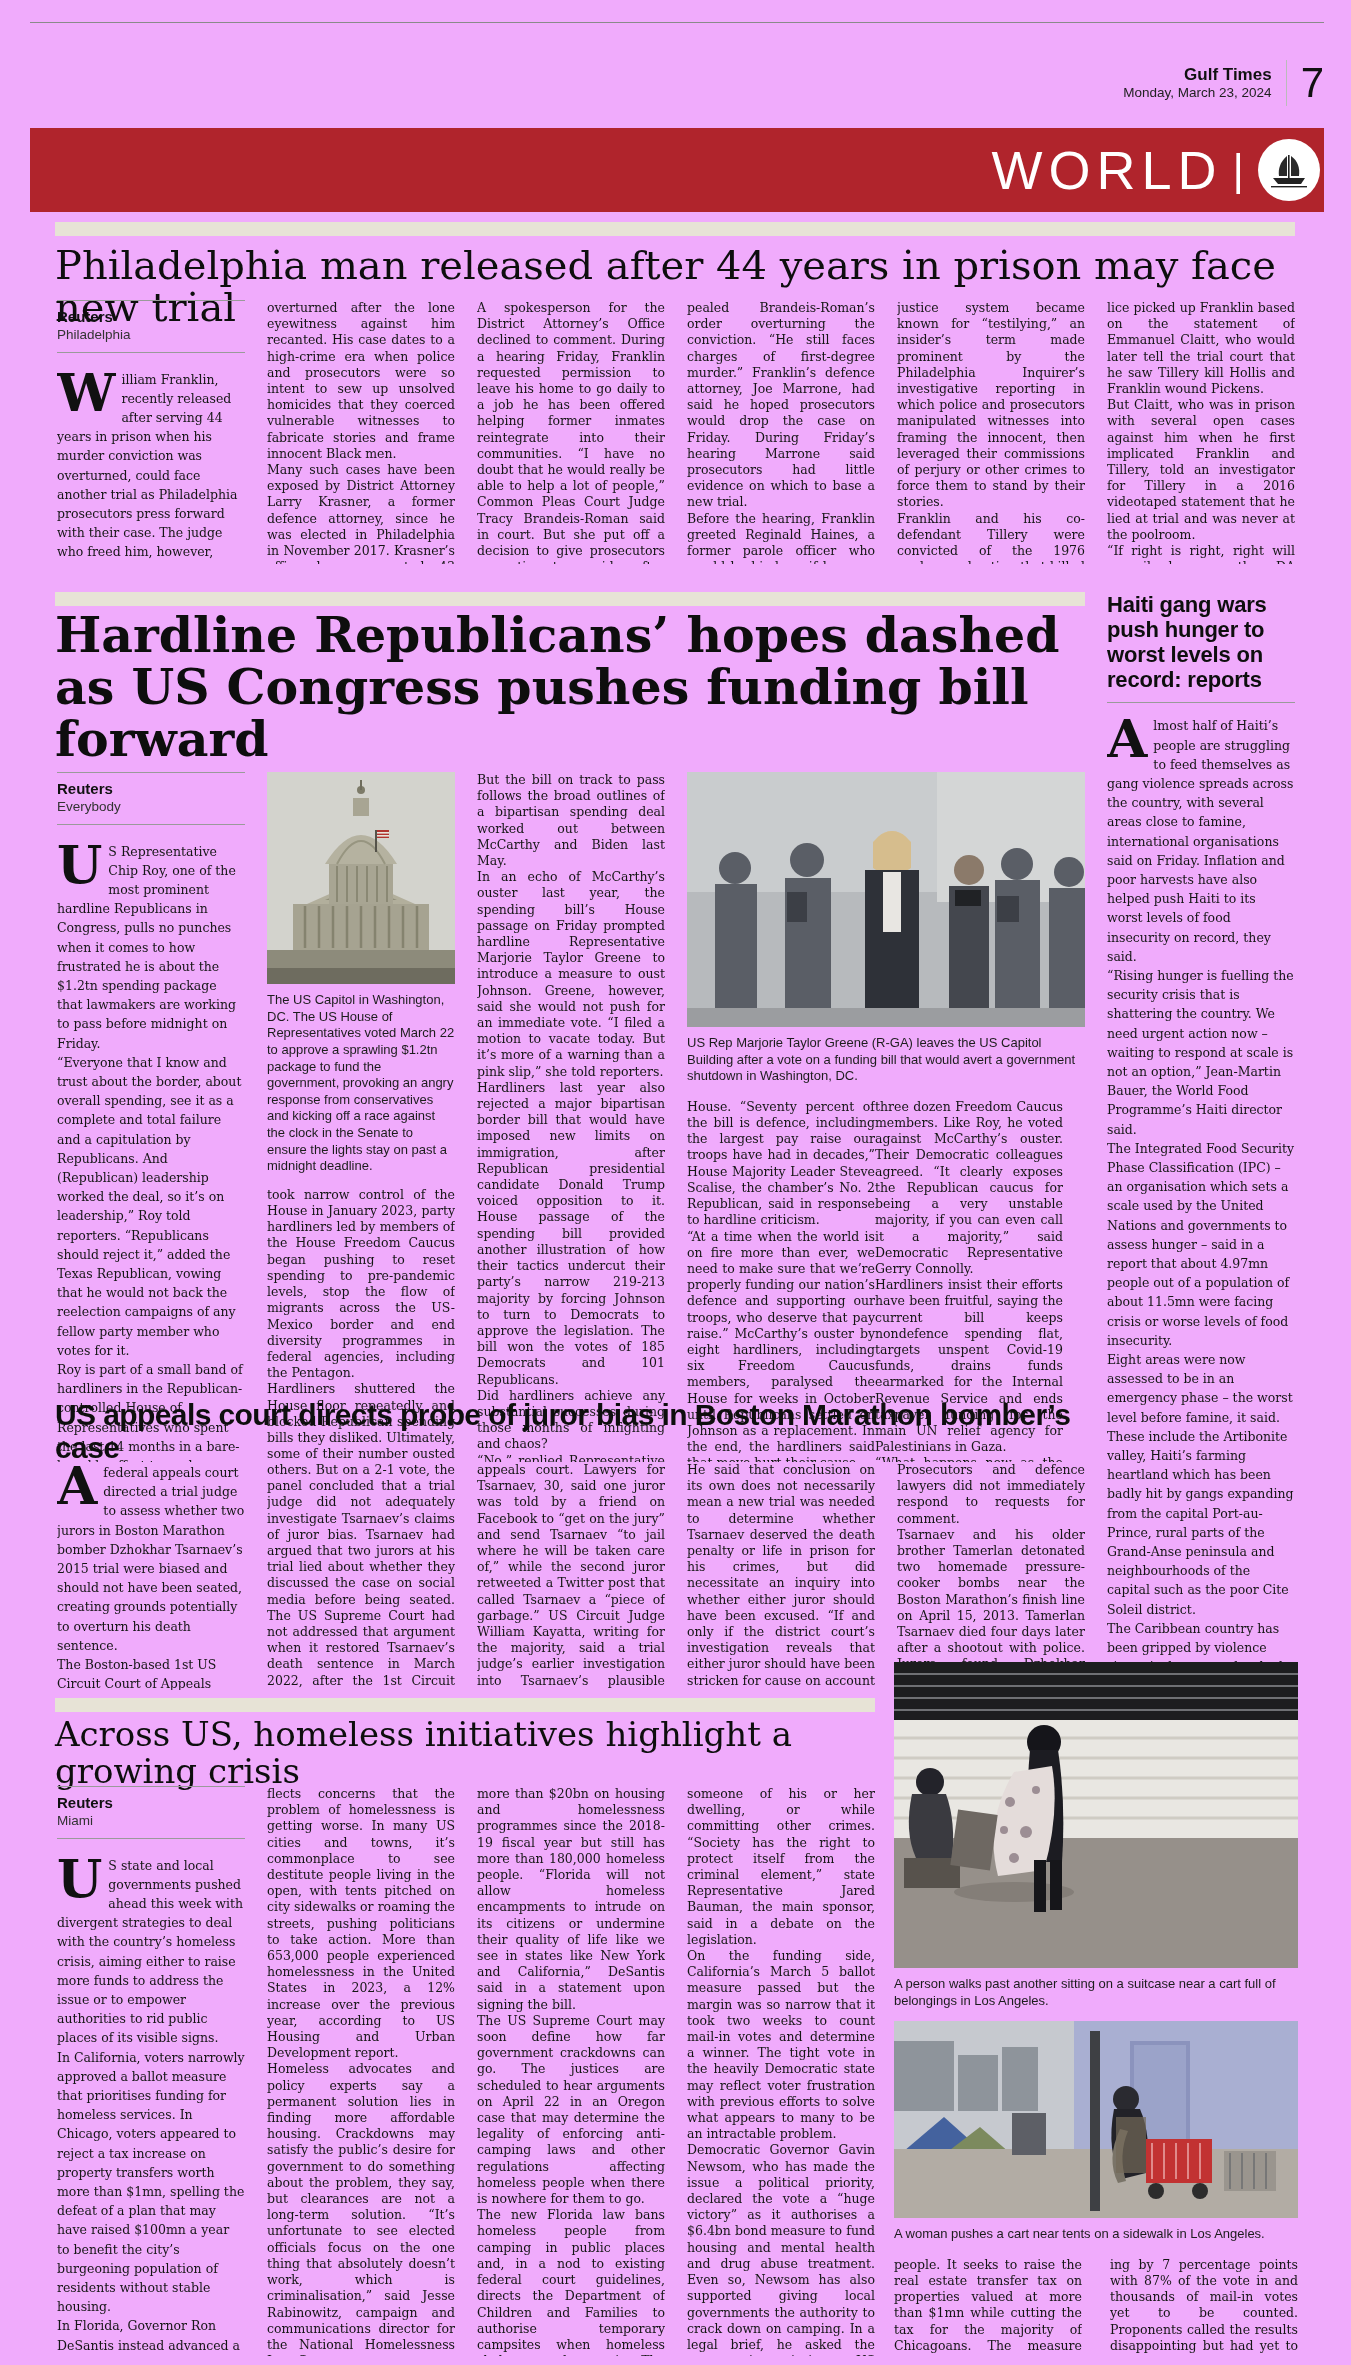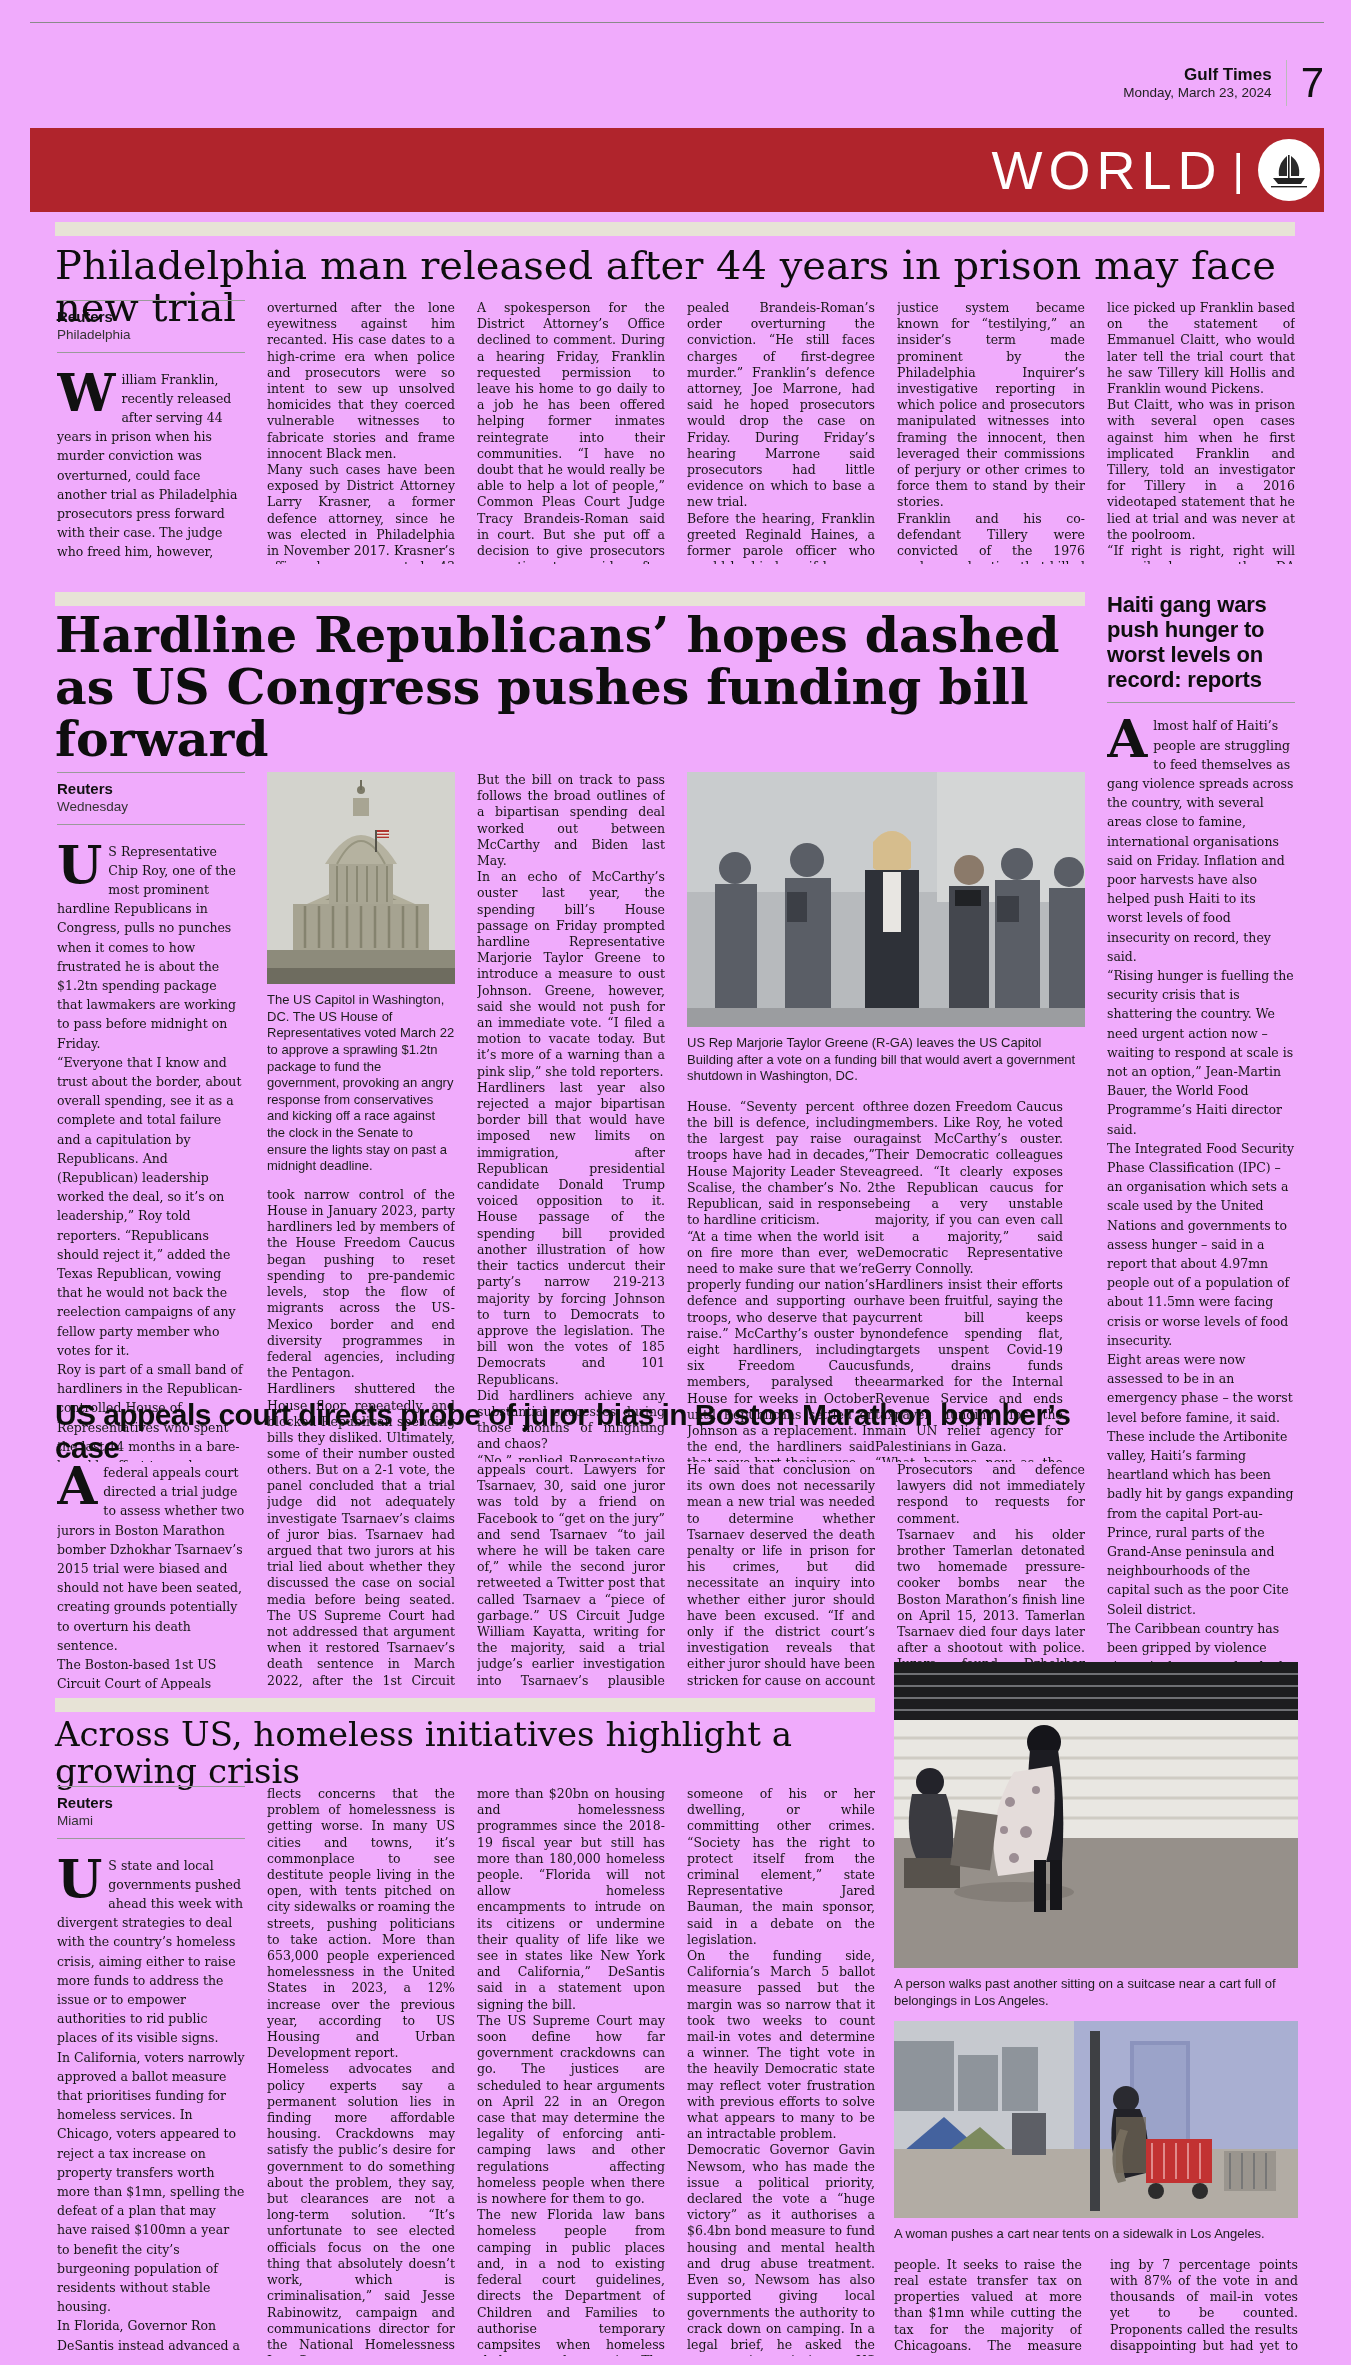--- a/index.html
+++ b/index.html
@@ -125,21 +125,21 @@
 “If right is right, right will prevail because the DA knows that they lied and they got me to lie,” Claitt said on the video. “And I want to free my conscience. I can’t live with myself knowing I did that.”
 Claitt died in 2020.</div>
   </div>
 
   <div class="abs kicker a2-kicker"></div>
   <h1 class="abs headline-serif a2-headline" style="margin:0;">Hardline Republicans’ hopes dashed as US Congress pushes funding bill forward</h1>
   <div class="abs cols a2-body">
     <div class="col">
       <div class="byline">
         <div class="src">Reuters</div>
-        <div class="loc">Wednesday</div>
+        <div class="loc">Everybody</div>
       </div>
       <div>
         <span class="dropcap">U</span><span class="bodytext">S Representative Chip Roy, one of the most prominent hardline Republicans in Congress, pulls no punches when it comes to how frustrated he is about the $1.2tn spending package that lawmakers are working to pass before midnight on Friday.
 “Everyone that I know and trust about the border, about overall spending, see it as a complete and total failure and a capitulation by Republicans. And (Republican) leadership worked the deal, so it’s on leadership,” Roy told reporters. “Republicans should reject it,” added the Texas Republican, vowing that he would not back the reelection campaigns of any fellow party member who votes for it.
 Roy is part of a small band of hardliners in the Republican-controlled House of Representatives who spent the last 14 months in a bare-knuckle effort to push Congress further to the right, railing against the Democratic-majority Senate and many of their House Republican colleagues.
 The House approved the legislation Friday on a 286-134 vote, with more support from Democrats than the majority party, sending it on to the Senate, which would also have to pass it for President Joe Biden to sign it into law. Passage of the $1.2tn bill funding the government through Sept 30, without any major hardline policy concessions, marks their defeat – for now. Soon after Republicans</span>
       </div>
     </div>
     <div class="col">
       <svg class="photo" width="188" height="212" viewBox="0 0 188 212">

